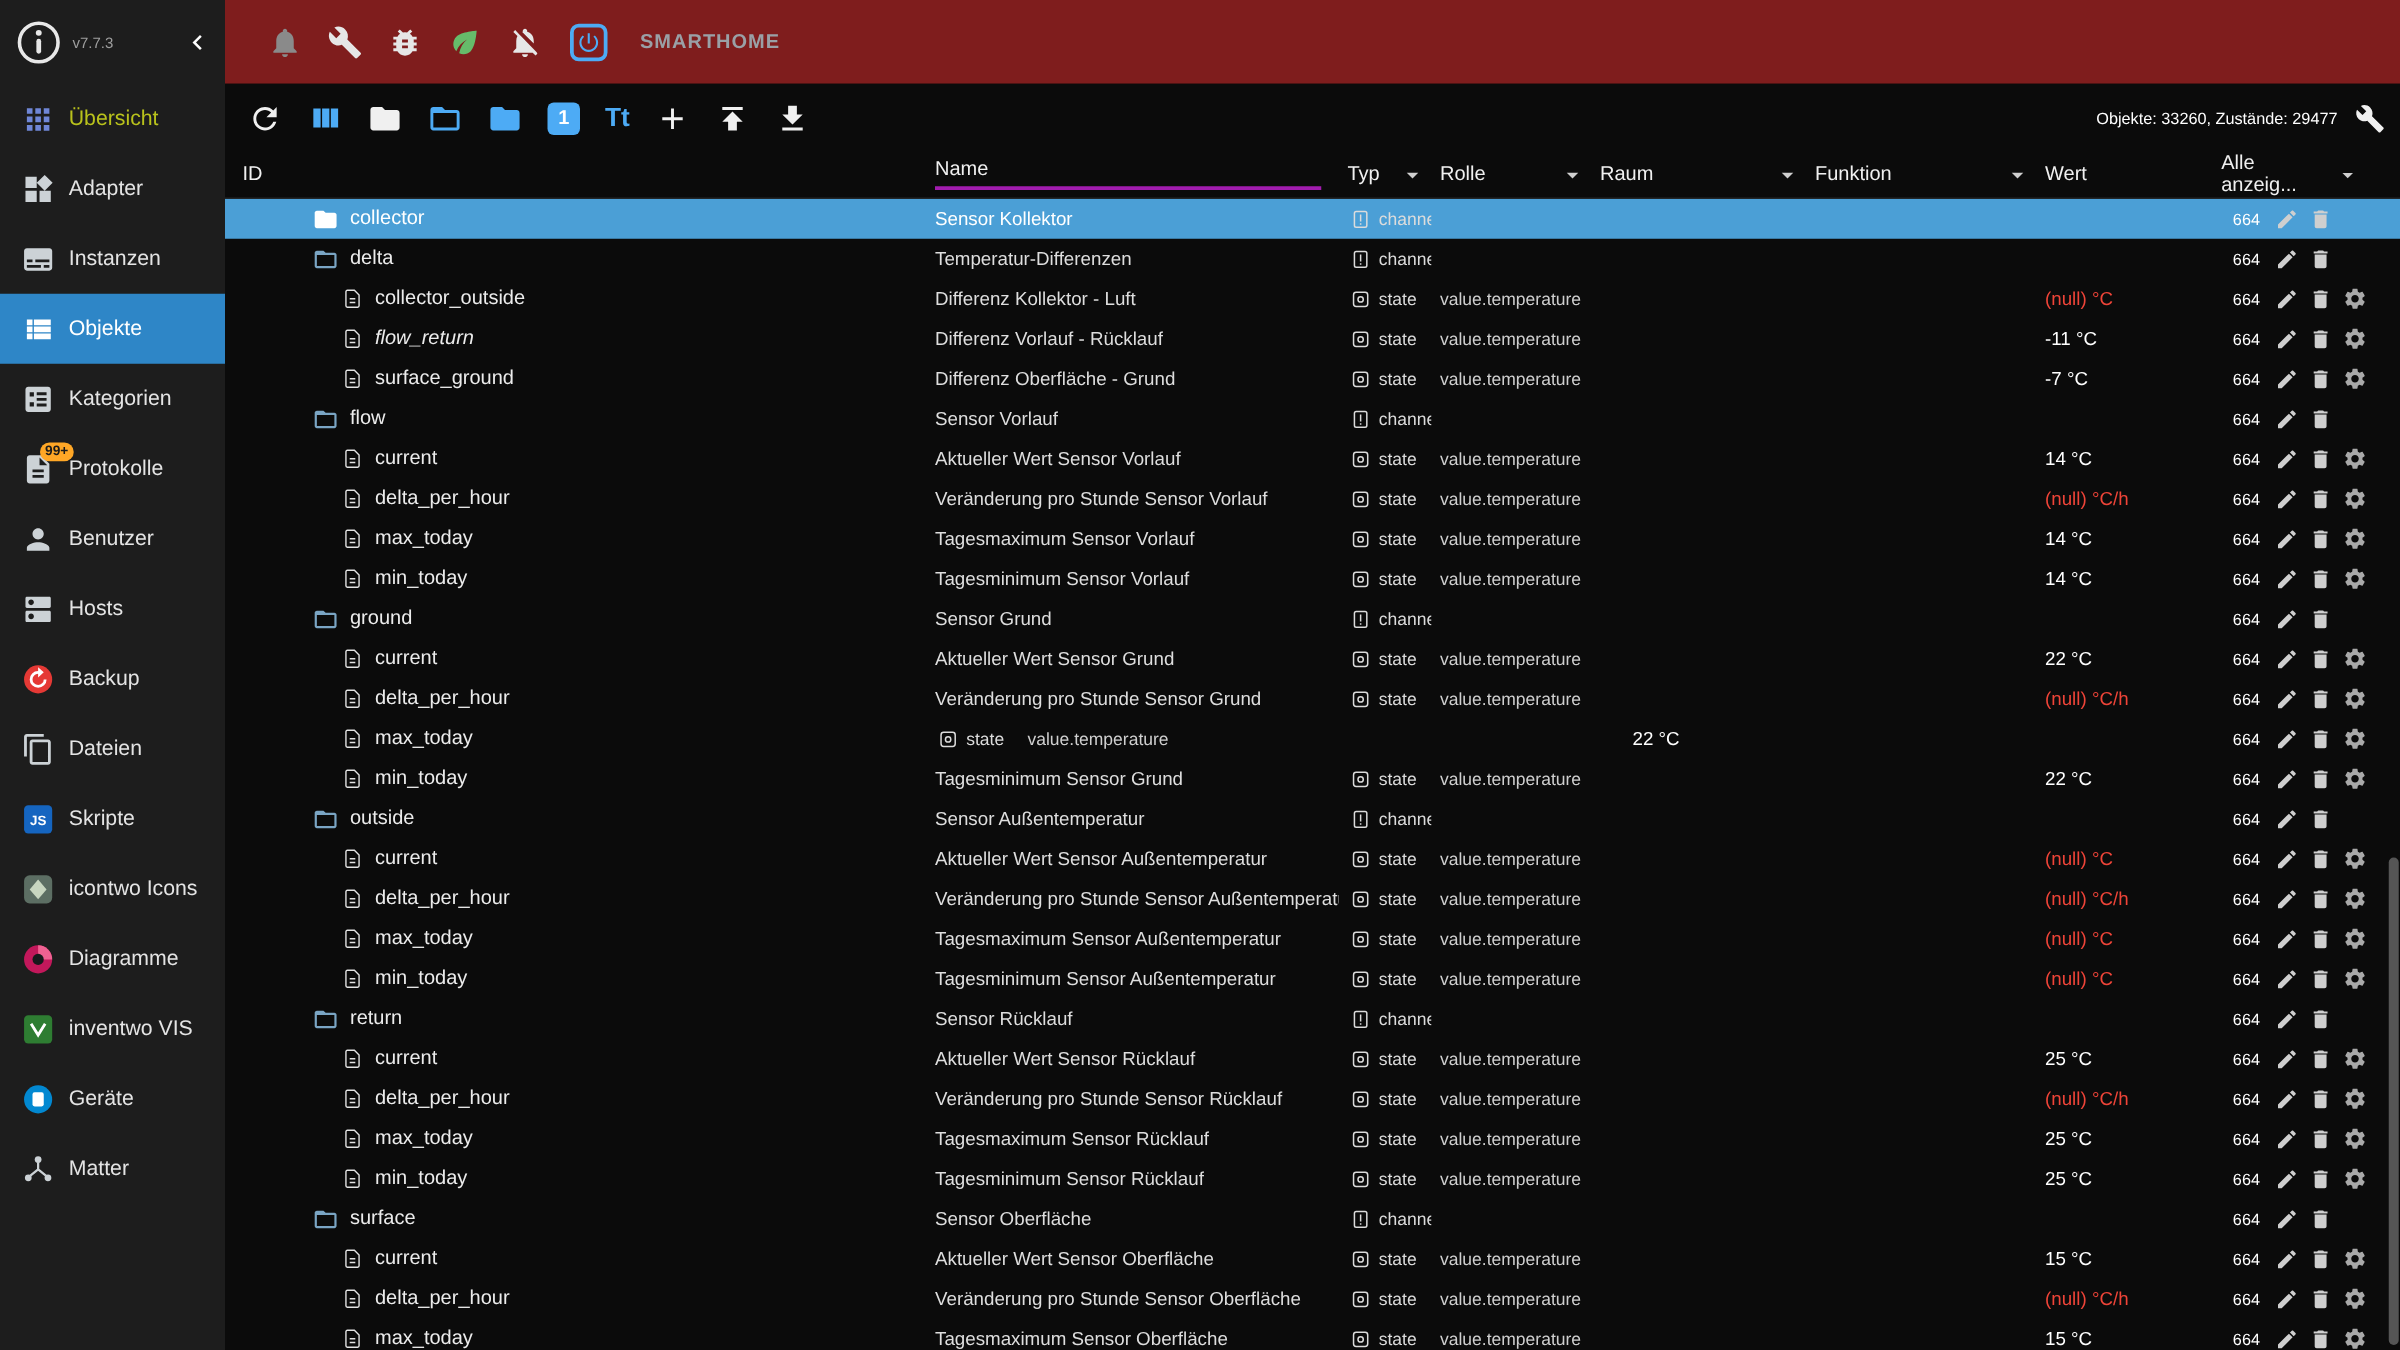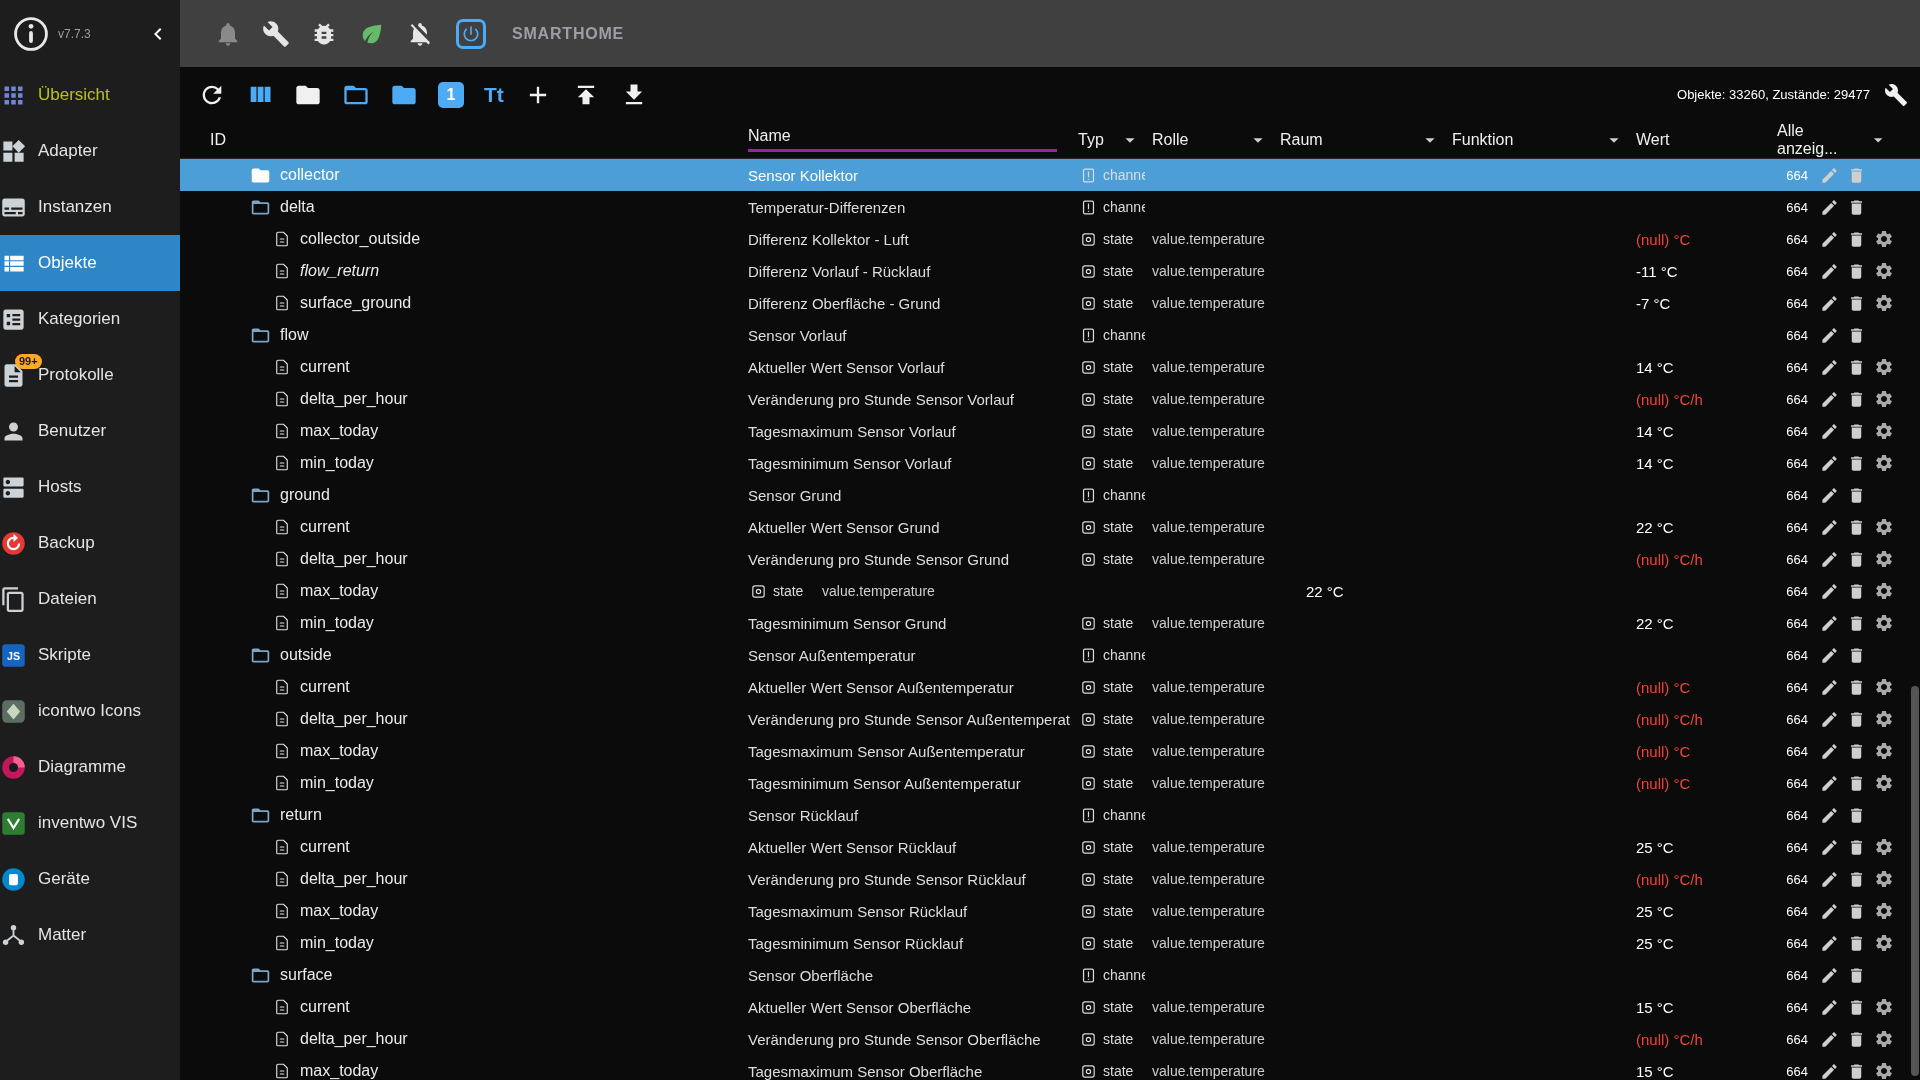--- a/index.html
+++ b/index.html
@@ -16,33 +16,33 @@
   .app{width:1920px;height:1080px;display:flex;}
 
   
   .sidebar{width:180px;flex:none;background:#1d1d1d;display:flex;flex-direction:column;}
   .sb-header{height:67px;flex:none;display:flex;align-items:center;padding:0 10px 0 12px;gap:8px;}
   .logo{width:38px;height:38px;flex:none;}
   .version{color:#9e9e9e;font-size:12px;}
   .collapse{margin-left:auto;width:24px;height:24px;color:#fff;cursor:pointer;}
   .collapse svg{width:100%;height:100%;}
   .sb-nav{flex:1;}
-  .sb-item{height:56px;display:flex;align-items:center;gap:11px;cursor:pointer;}
+  .sb-item{height:56px;display:flex;align-items:center;padding-left:17px;gap:11px;cursor:pointer;}
   .sb-item.active{background:var(--active-nav);}
   .sb-icon{width:27px;height:27px;flex:none;position:relative;color:#ccd2d6;text-align:center;}
   .sb-icon svg{width:100%;height:100%;}
   .sb-item.active .sb-icon{color:#fff;}
   .sb-label{font-size:17px;color:#e4e4e4;white-space:nowrap;}
   .sb-item.active .sb-label{color:#fff;}
   .sb-badge{position:absolute;top:-8px;left:15px;background:var(--badge-bg);color:#1b1b1b;
     font-size:11px;font-weight:bold;border-radius:9px;padding:1px 4px;line-height:1.2;}
 
   
   .main{flex:1;display:flex;flex-direction:column;min-width:0;}
-  .topbar{height:67px;flex:none;background:#404040;display:flex;align-items:center;padding-left:34px;gap:20px;}
+  .topbar{height:67px;flex:none;background:#7f1d1d;display:flex;align-items:center;padding-left:34px;gap:20px;}
   .tp-icon{width:28px;height:28px;color:#e6e6e6;cursor:pointer;}
   .tp-icon svg{width:100%;height:100%;}
   .tp-icon.dim{color:#8a8a8a;}
   .tp-icon.green{color:#66bb6a;}
   .brand-box{width:30px;height:30px;border:3px solid var(--accent);border-radius:7px;display:flex;
     align-items:center;justify-content:center;margin-left:2px;color:var(--accent);}
   .brand-box svg{width:20px;height:20px;}
   .brand-name{color:#9aa0a6;font-size:16px;font-weight:bold;letter-spacing:.8px;margin-left:6px;}
 
   .content{flex:1;position:relative;display:flex;flex-direction:column;background:#0b0b0b;min-height:0;}
@@ -65,21 +65,21 @@
   .caret{width:22px;height:22px;color:#cfcfcf;margin-left:auto;margin-right:4px;cursor:pointer;}
   .caret svg{width:100%;height:100%;}
   .col-id{width:561px;flex:none;}
   .col-name{width:330px;flex:none;}
   .col-typ{width:74px;flex:none;}
   .col-rolle{width:128px;flex:none;}
   .col-raum{width:172px;flex:none;}
   .col-funktion{width:184px;flex:none;}
   .col-wert{width:141px;flex:none;}
   .col-buttons{flex:1;min-width:0;}
-  .th.col-id{padding-left:30px;}
+  .th.col-id{padding-left:14px;}
   .filter-field{flex:1;border-bottom:3px solid #a21caf;padding-bottom:5px;margin-right:14px;line-height:1;cursor:text;}
   .th.col-buttons{justify-content:flex-end;padding-right:28px;gap:4px;}
   .th.col-buttons .caret{margin-left:2px;}
 
   
   .rows{flex:1;overflow:hidden;position:relative;}
   .row{height:32px;display:flex;align-items:center;cursor:pointer;}
   .row.selected{background:var(--selected-row);}
   .cell{display:flex;align-items:center;height:100%;overflow:hidden;white-space:nowrap;}
   .tree-icon{width:21px;height:21px;margin-right:9px;flex:none;color:#7aa5c4;}

